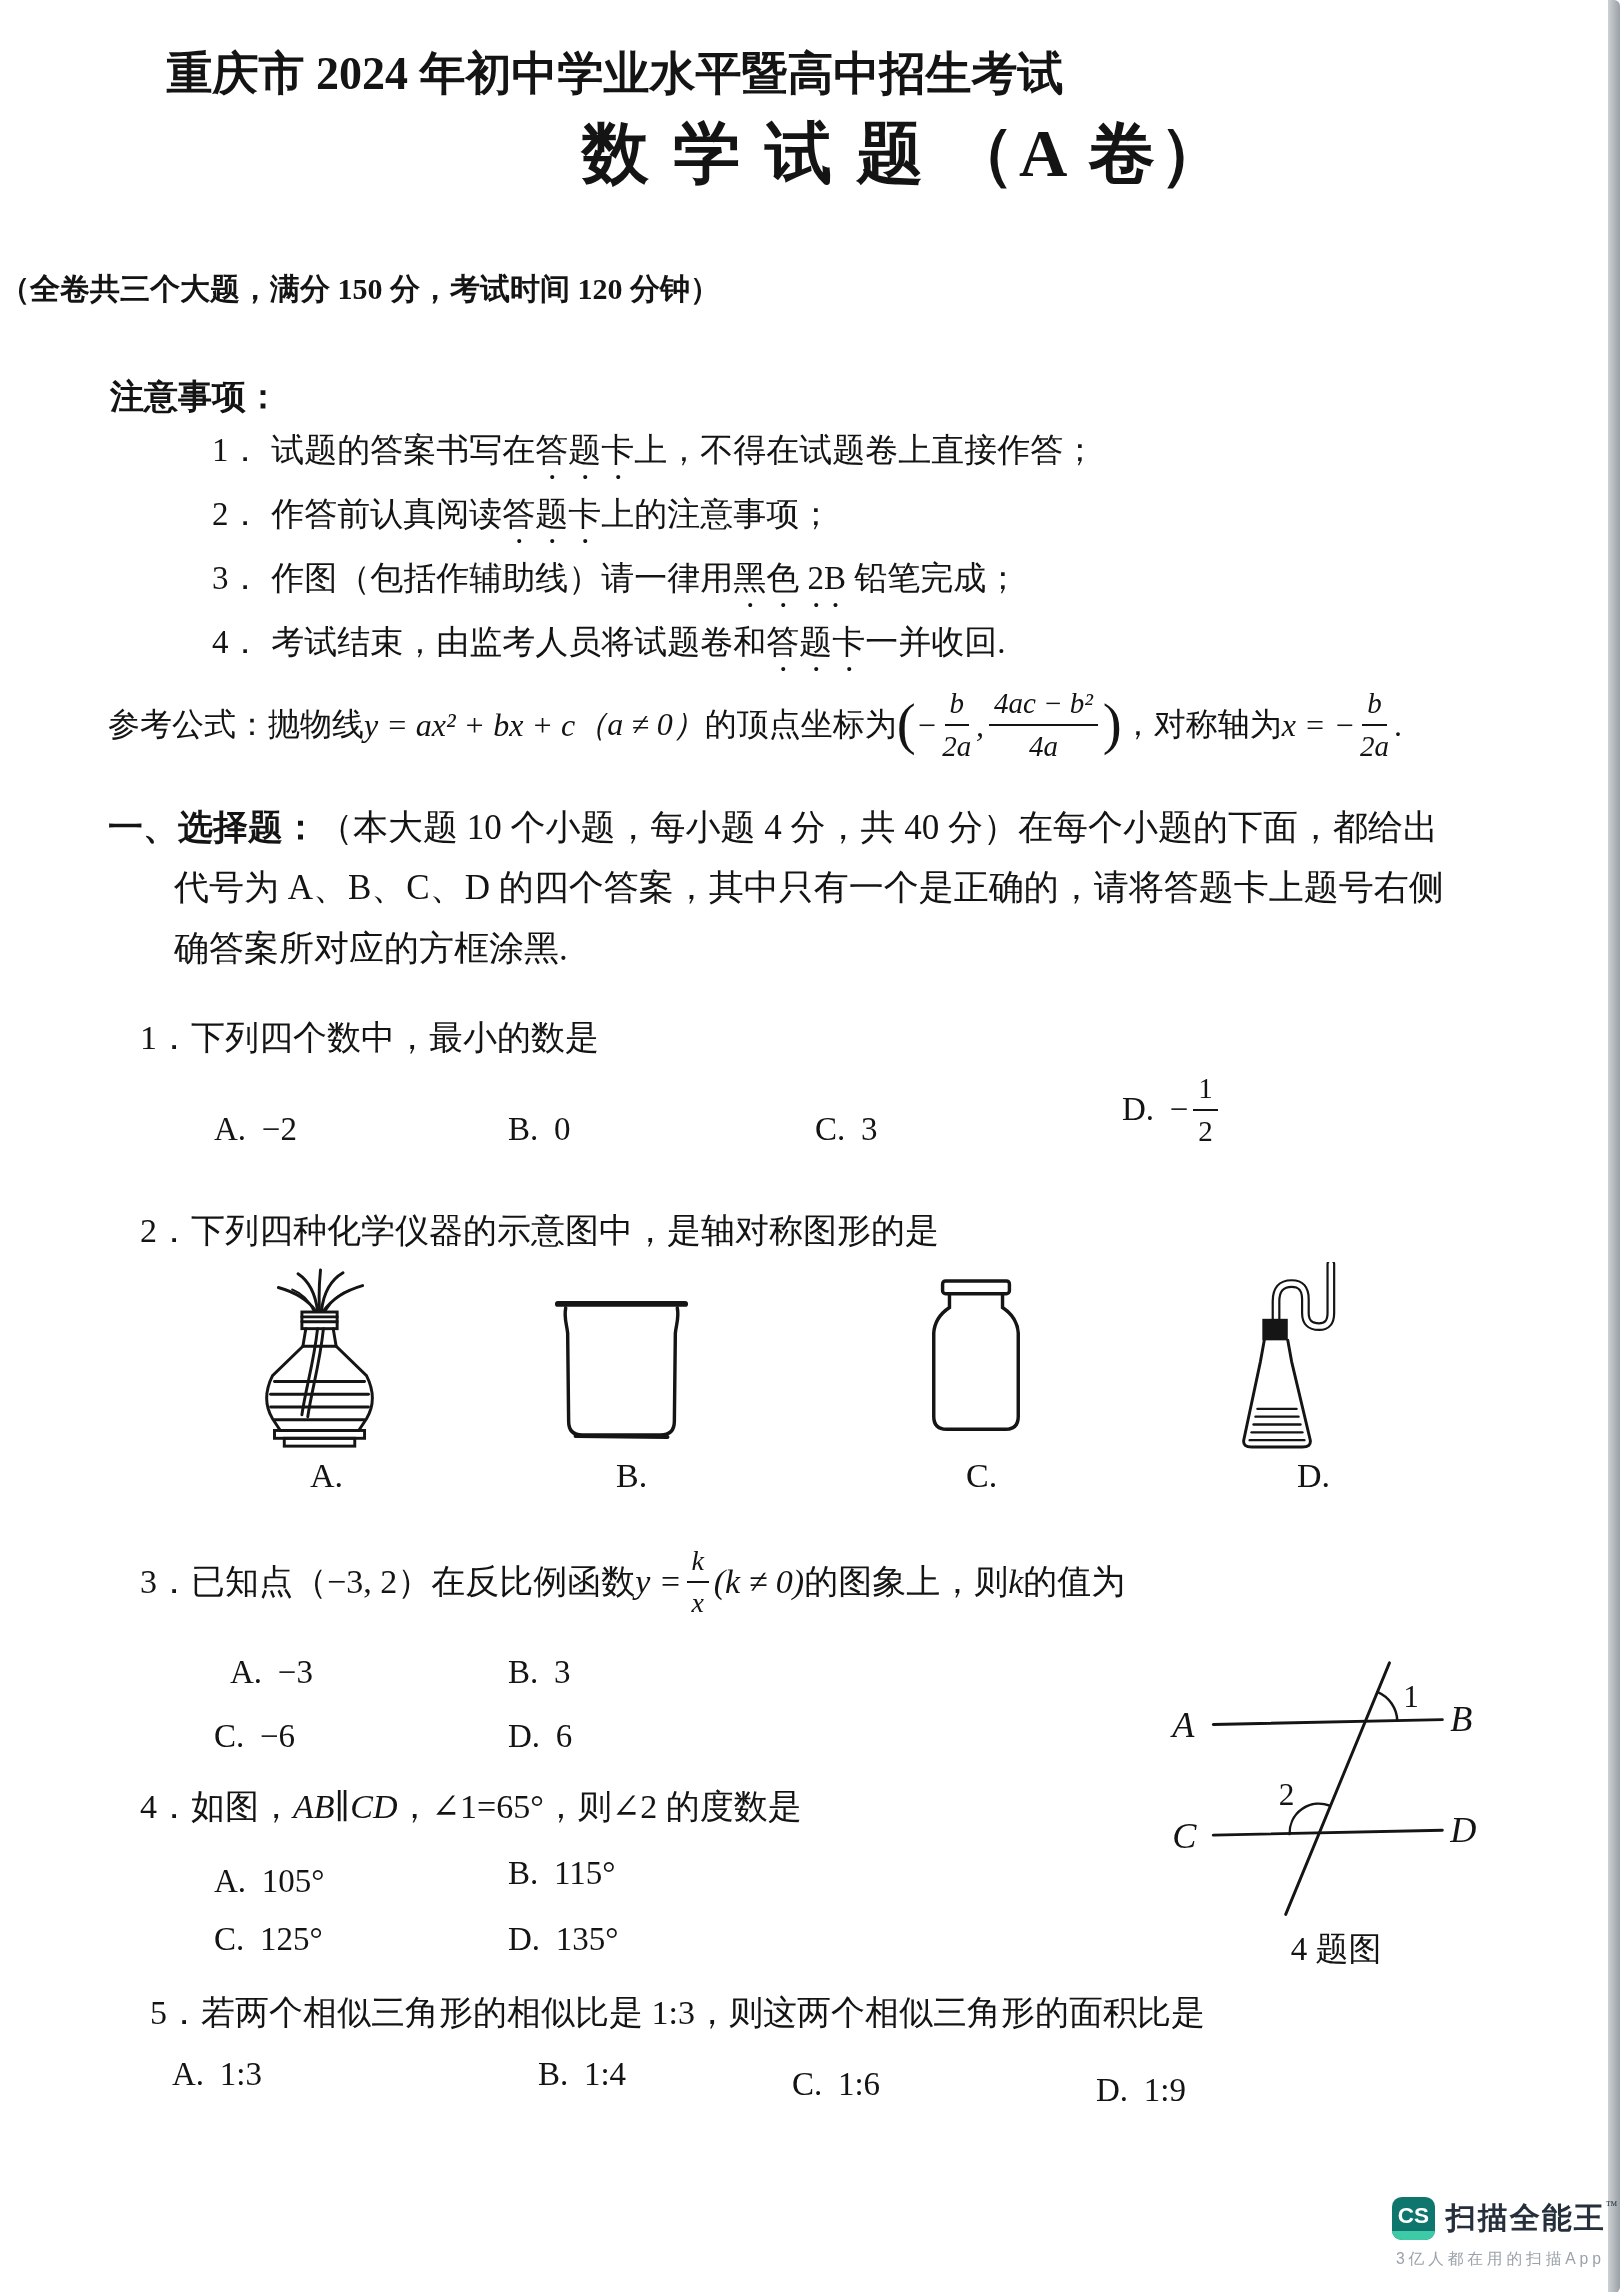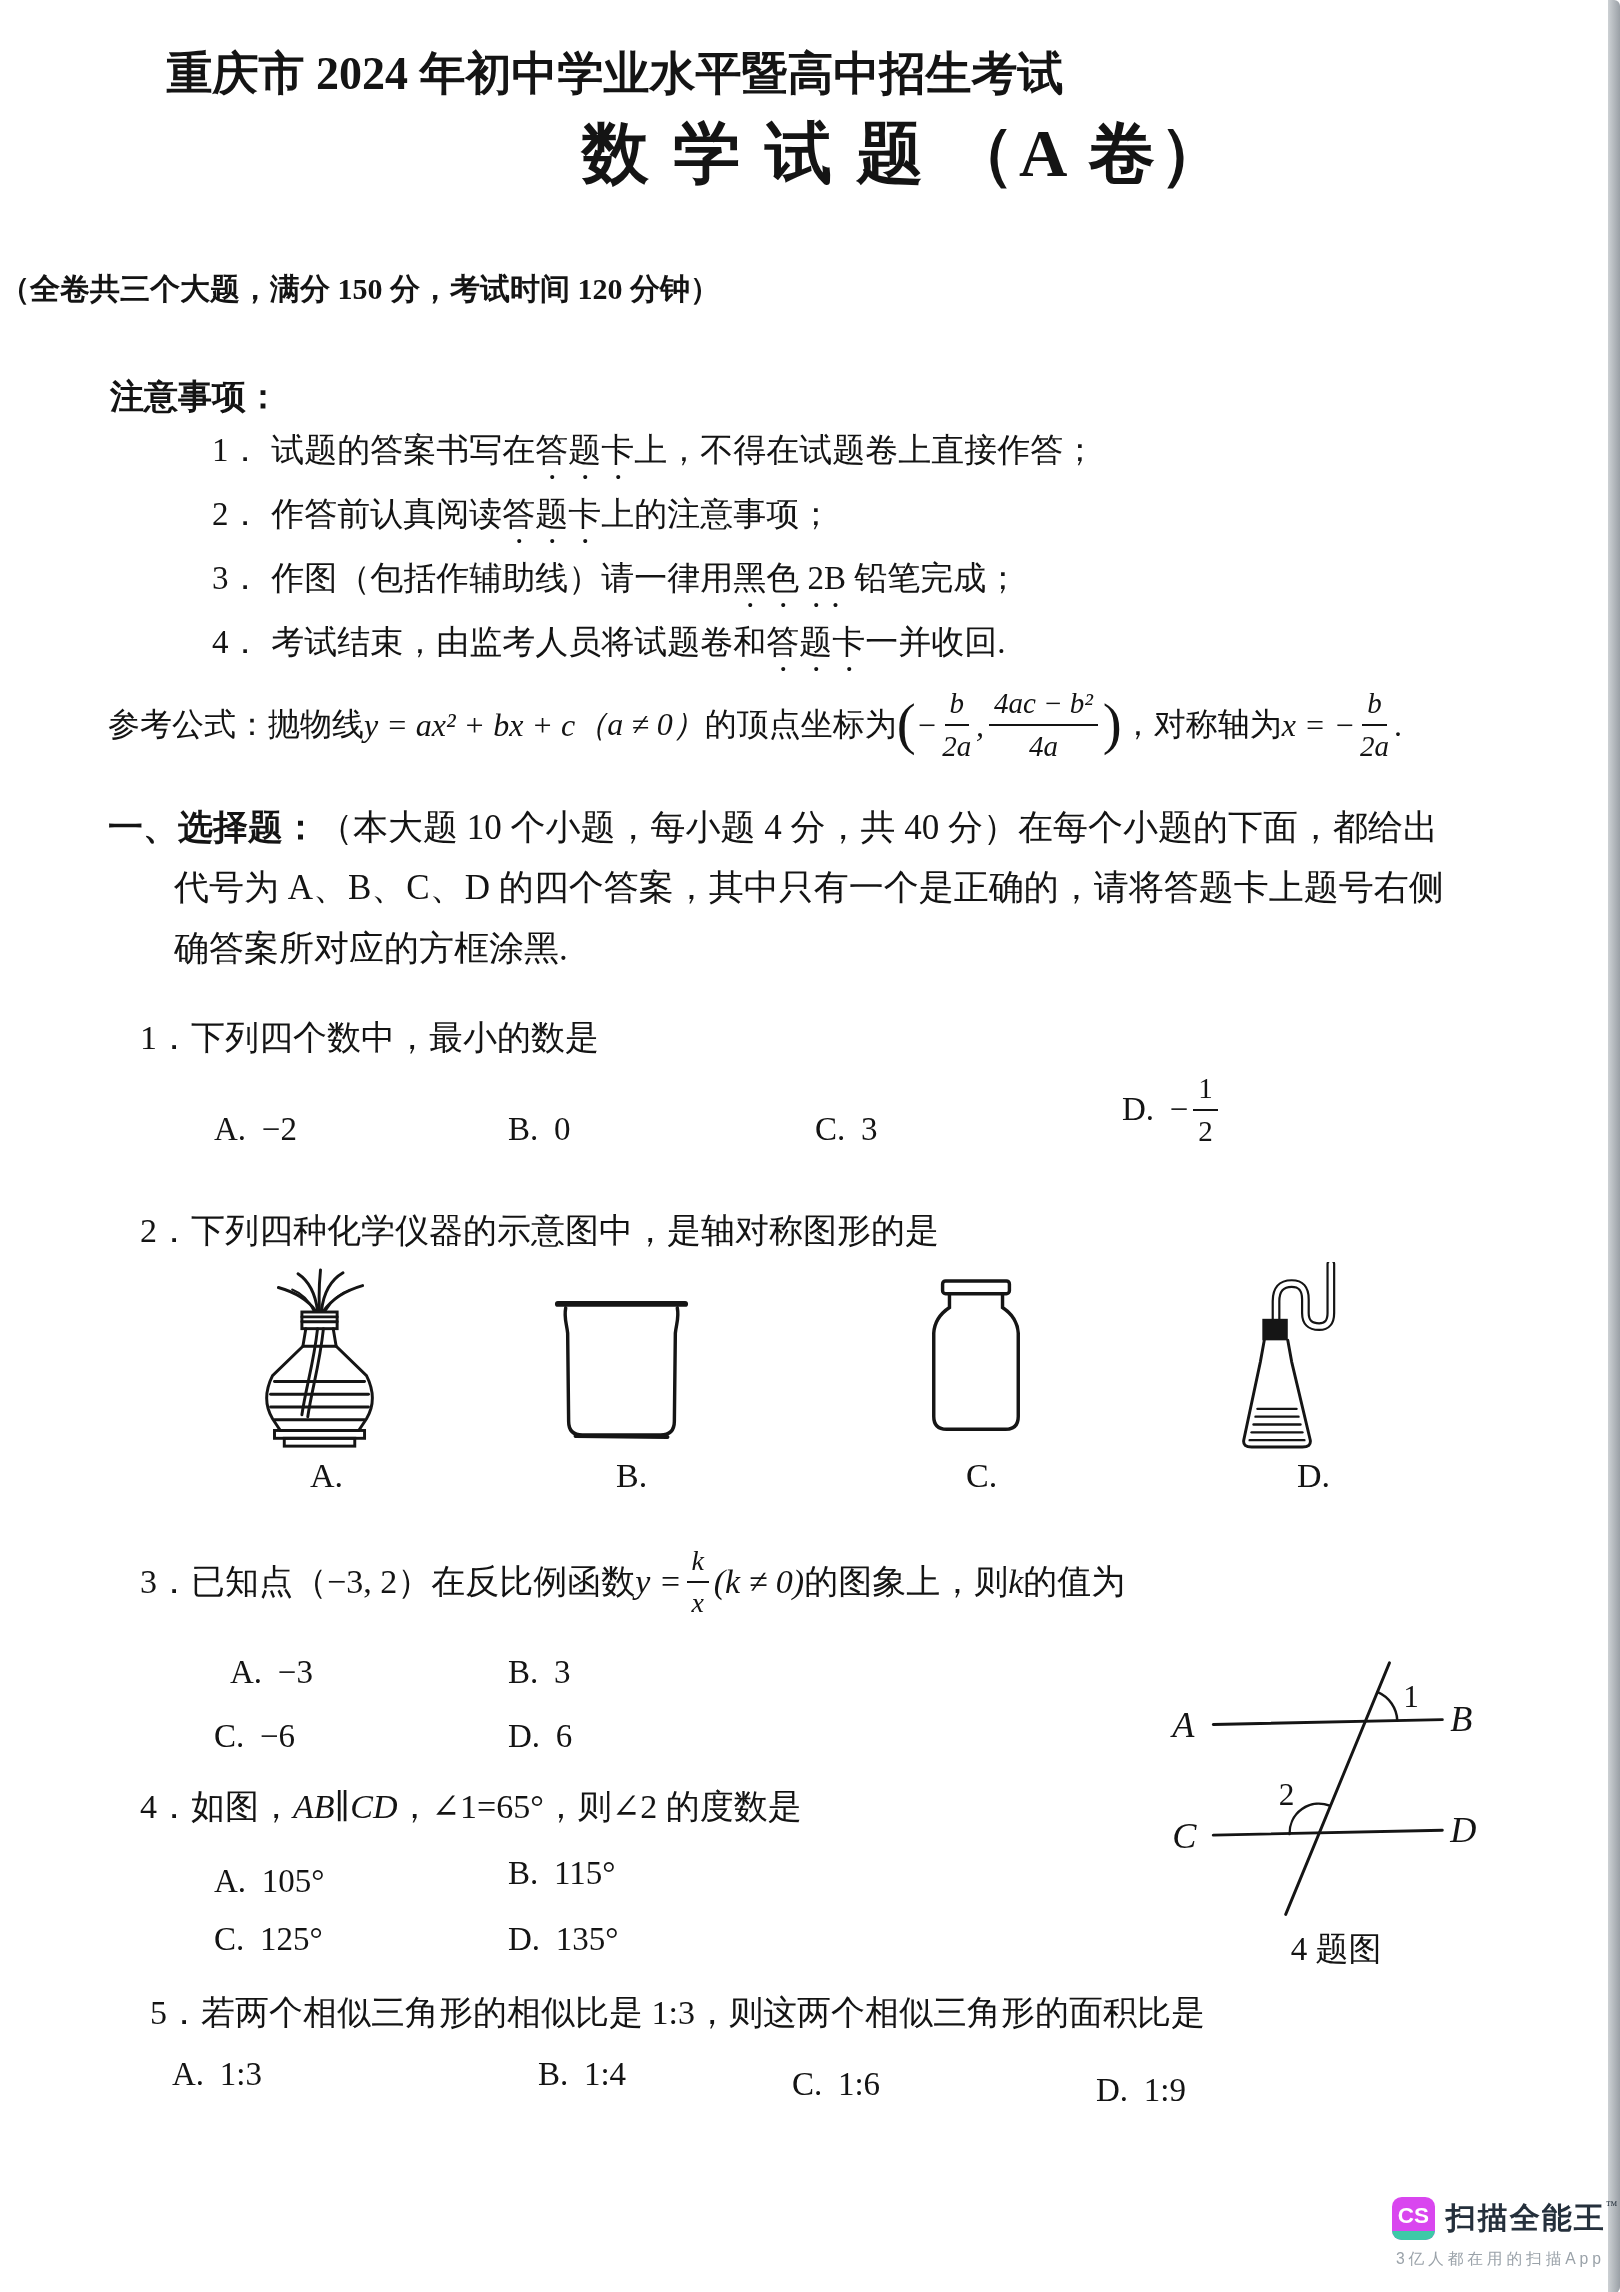--- a/index.html
+++ b/index.html
@@ -67,21 +67,21 @@
   #q4-c{top:1921px;left:214px;} #q4-d{top:1921px;left:508px;}
   #q4-fig{position:absolute;top:1609px;left:1127px;width:382px;height:323px;}
   #q4-caption{position:absolute;top:1927px;left:1243px;width:186px;text-align:center;font-size:33px;}
 
   #q5-stem{top:1990px;left:127px;margin-left:23px;}
   #q5-a{top:2056px;left:172px;} #q5-b{top:2056px;left:490px;margin-left:48px;}
   #q5-c{top:2066px;left:792px;} #q5-d{top:2072px;left:1096px;}
 
   #wm{position:absolute;top:2197px;left:1392px;}
   .wm-row{display:flex;align-items:center;gap:10.8px;}
-  .cs-logo{width:43px;height:43px;border-radius:9.8px;background:#d946ef;position:relative;
+  .cs-logo{width:43px;height:43px;border-radius:9.8px;background:#0f766e;position:relative;
         display:flex;align-items:center;justify-content:center;overflow:hidden;flex:0 0 auto;}
   .cs-logo .accent{position:absolute;bottom:0;left:0;width:100%;height:8.8px;background:#3ec9a7;}
   .cs-text{color:#ffffff;font-weight:bold;font-size:22.5px;margin-bottom:5.9px;
         font-family:"Liberation Sans","DejaVu Sans",sans-serif;}
   .wm-name{font-size:30px;font-weight:bold;color:#25303c;letter-spacing:2px;
         font-family:"Liberation Sans","DejaVu Sans",sans-serif;white-space:nowrap;}
   .wm-tm{font-size:11.8px;color:#25303c;vertical-align:top;}
   .wm-tagline{margin:8.8px 0 0 3.9px;font-size:15.7px;color:#9aa2a9;letter-spacing:3.9px;
         font-family:"Liberation Sans","DejaVu Sans",sans-serif;white-space:nowrap;}
 

